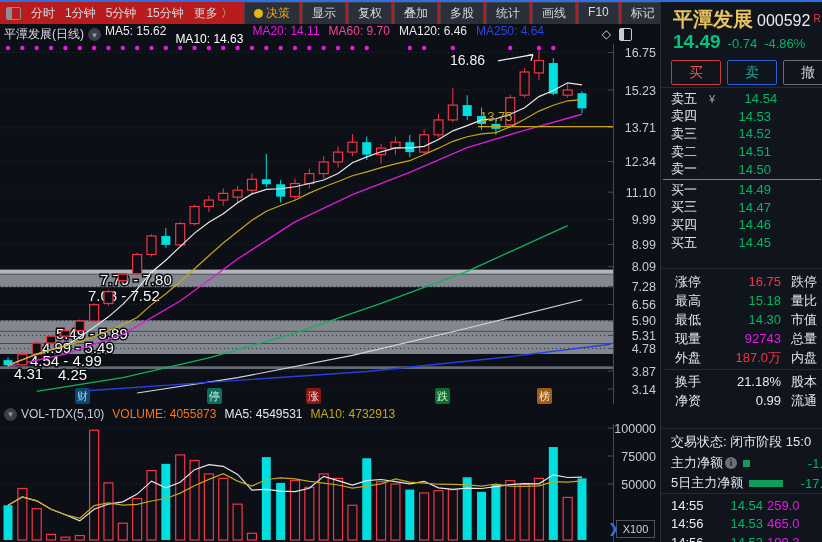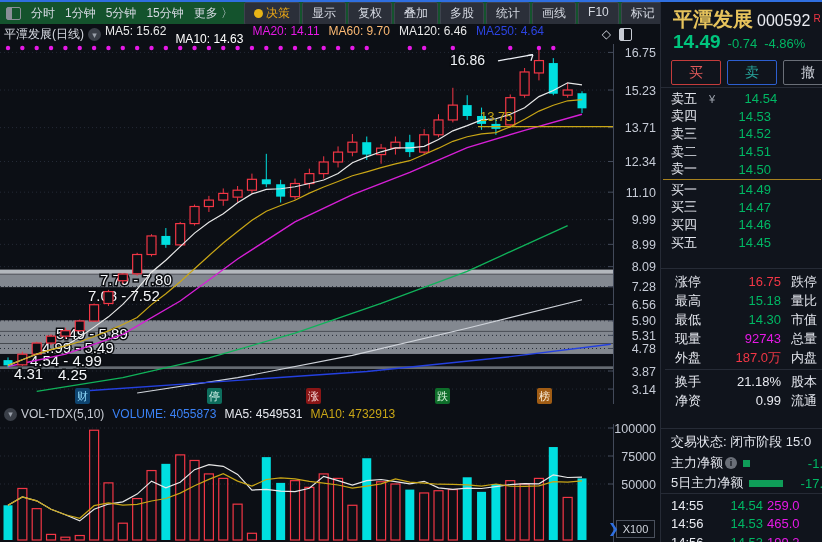--- a/index.html
+++ b/index.html
@@ -1,20 +1,20 @@
 <!DOCTYPE html>
 <html><head>
 <meta charset="utf-8">
 <style>
   html,body{margin:0;padding:0;background:#0c0f15;width:822px;height:542px;overflow:hidden;
     font-family:"Liberation Sans","DejaVu Sans",sans-serif;}
   #app{position:relative;width:822px;height:542px;background:#0c0f15;color:#d5d9e2;font-size:12px;}
   #topline{position:absolute;left:0;top:0;width:822px;height:2px;background:#2f6fe0;z-index:9;}
   
-  #toolbar{position:absolute;left:0;top:2px;width:660px;height:22px;background:#14532d;
+  #toolbar{position:absolute;left:0;top:2px;width:660px;height:22px;background:#b91c1c;
     display:flex;align-items:center;white-space:nowrap;overflow:hidden;z-index:8;}
   .win-icon{width:13px;height:11px;border:1px solid #8a8f98;border-radius:2px;margin:0 5px 0 6px;position:relative;flex:0 0 auto;}
   .win-icon div{position:absolute;left:0;top:0;bottom:0;width:5px;background:#8a8f98;}
   .tb-tab{padding:0 5px;color:#d5d9e2;font-size:12px;}
   .tb-btn{padding:2px 9px;color:#d5d9e2;font-size:12px;background:#2b2f39;border:1px solid #3d424d;border-radius:2px;margin-left:2px;}
   .bulb{display:inline-block;width:9px;height:9px;border-radius:50%;background:#e8b416;margin-right:3px;vertical-align:-1px;}
   .decision{color:#e8a516;}
   
   #left{position:absolute;left:0;top:24px;width:660px;height:518px;background:#0c0f15;}
   #ma-header{position:absolute;left:0;top:1px;width:660px;height:19px;display:flex;align-items:center;white-space:nowrap;overflow:hidden;font-size:12px;}
@@ -117,21 +117,21 @@
   </div>
 
   <div id="left">
     <div id="ma-header">
       <span style="color:#d8dce4;margin-left:4px;">平潭发展(日线)</span>
       <span class="circle-chevron">▾</span>
       <span id="ma-header-list" style="display:flex">
           <span class="ma-item" style="color: rgb(232, 232, 232);">MA5: 15.62</span>
           <span class="ma-item" style="color: #ffffff; margin-top: 8px;">MA10: 14.63</span>
           <span class="ma-item" style="color: rgb(230, 25, 230);">MA20: 14.11</span>
-          <span class="ma-item" style="color: #fdba74;">MA60: 9.70</span>
+          <span class="ma-item" style="color: #ec4899;">MA60: 9.70</span>
           <span class="ma-item" style="color: rgb(232, 232, 232);">MA120: 6.46</span>
           <span class="ma-item" style="color: rgb(44, 68, 224);">MA250: 4.64</span>
         </span>
       <span id="hdr-icons">
         <span class="diamond-icon">◇</span>
         <span class="panel-icon">
             <div></div>
           </span>
       </span>
     </div>
@@ -328,21 +328,21 @@
         <div class="wm" style="left: 75px; background: rgb(14, 68, 112); color: rgb(143, 216, 248);">财</div>
         <div class="wm" style="left: 207px; background: rgb(14, 110, 94); color: rgb(216, 244, 238);">停</div>
         <div class="wm" style="left: 306px; background: rgb(138, 22, 22); color: rgb(248, 216, 216);">涨</div>
         <div class="wm" style="left: 435px; background: rgb(14, 110, 42); color: rgb(216, 244, 220);">跌</div>
         <div class="wm" style="left: 537px; background: rgb(160, 92, 20); color: rgb(248, 236, 216);">榜</div>
       </div>
 
     <div id="vol-header">
       <span class="circle-chevron">▾</span>
       <span class="vh-seg" style="color:#c8ccd4">VOL-TDX(5,10)</span>
-      <span class="vh-seg" style="color:#3b82f6">
+      <span class="vh-seg" style="color:#f97316">
         <span>VOLUME:</span> <span>4055873</span></span>
       <span class="vh-seg" style="color:#e8eaf0">
         <span>MA5:</span> <span>4549531</span></span>
       <span class="vh-seg" style="color:#c9a616">
         <span>MA10:</span> <span>4732913</span></span>
     </div>
 
     <svg id="vol-chart" width="660" height="118" viewBox="0 0 660 118">
         <line x1="0" y1="3.999999999999986" x2="613" y2="3.999999999999986" stroke="#242a36" stroke-dasharray="1 3"></line>
         <line x1="608" y1="3.999999999999986" x2="613" y2="3.999999999999986" stroke="#434a5a"></line>

